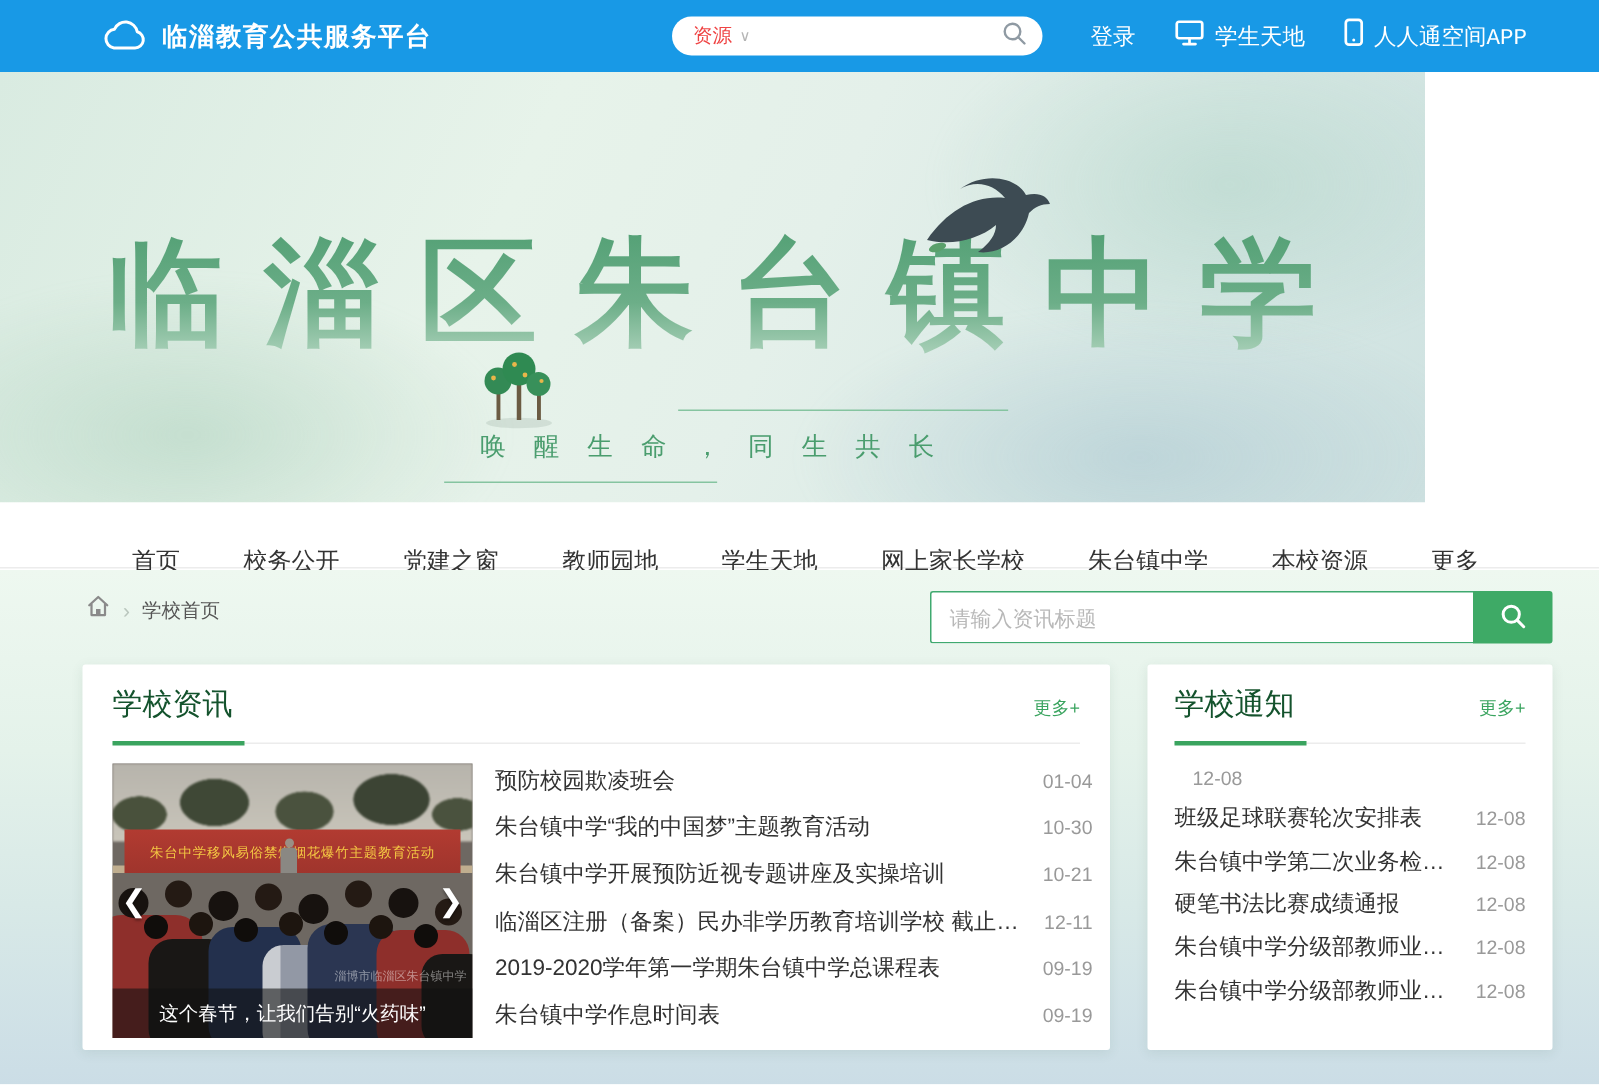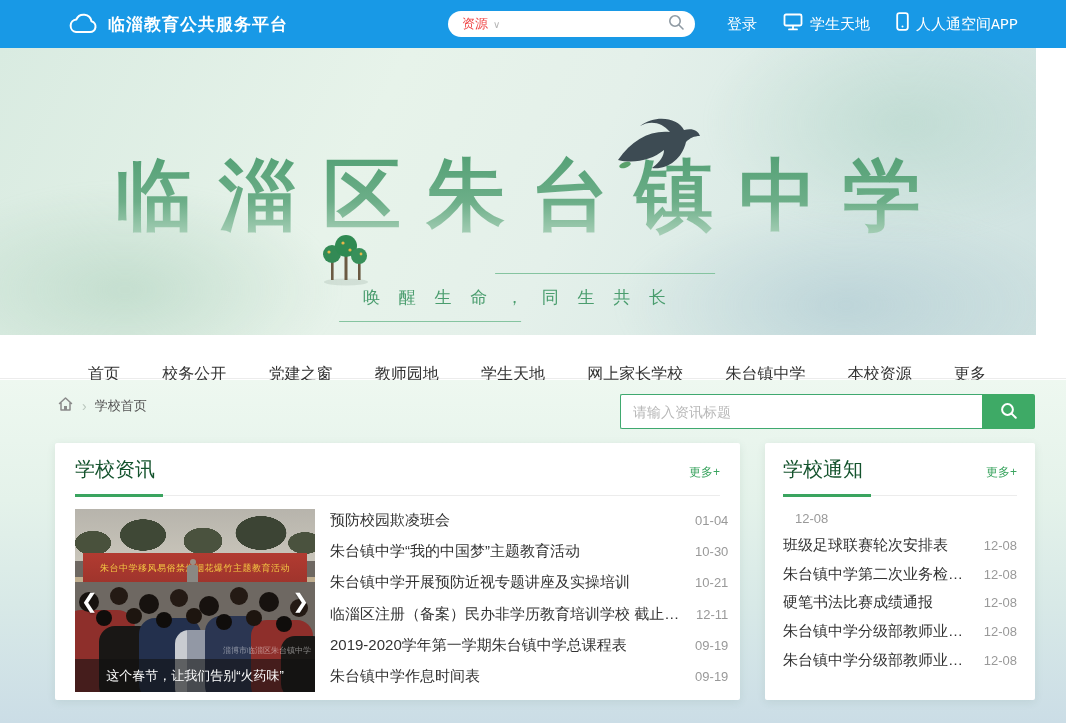--- a/index.html
+++ b/index.html
@@ -13,21 +13,21 @@
   .brand svg { display:block; }
   .brand-title { color:#fff; font-size:17px; font-weight:bold; margin-left:10px; letter-spacing:1px;font-family:Liberation Serif, serif; }
   .top-search { position:absolute; left:448px; top:11px; width:247px; height:26px; background:#fff; border-radius:13px; display:flex; align-items:center; padding:0 10px 0 14px; }
   .top-search-cat { color:#ef4444; font-size:13px; }
   .chev { color:#b5b5b5; font-size:10px; margin-left:5px; }
   .top-search-spacer { flex:1; }
   .topbar-right { position:absolute; right:48px; top:0; height:48px; display:flex; align-items:center; gap:26px;font-family:Liberation Mono, monospace; }
   .top-link { display:flex; align-items:center; gap:7px; color:#fff; font-size:15px; cursor:pointer; }
 
   
-  .hero { position:absolute; top:48px; left:0; width:1036px; height:287px; overflow:hidden;
+  .hero { position:absolute; top:48px; left:0; width:950px; height:287px; overflow:hidden;
           background:linear-gradient(115deg,#d9ebe1 0%,#e7f3ea 35%,#e4f0ea 55%,#d8e9e5 78%,#cfe2e1 100%); }
   .wash { position:absolute; border-radius:50%; filter:blur(6px); }
   .wash1 { left:-90px; bottom:-60px; width:430px; height:210px; background:radial-gradient(closest-side, rgba(150,195,170,.38), transparent); }
   .wash2 { right:-70px; top:-40px; width:400px; height:230px; background:radial-gradient(closest-side, rgba(165,205,190,.42), transparent); }
   .wash3 { right:-40px; bottom:-70px; width:460px; height:200px; background:radial-gradient(closest-side, rgba(140,175,195,.33), transparent); }
   .hero-title { position:absolute; left:0; right:0; top:96px; text-align:center; white-space:nowrap;
                 font-family:"Liberation Serif", serif; font-weight:bold; font-size:78px;
                 letter-spacing:26px; padding-left:26px; color:#5fa87c; }
   @supports ((-webkit-background-clip:text) or (background-clip:text)) {
     .hero-title { background:linear-gradient(180deg,#4f9e72 0%,#6cae88 55%,#bedcc9 100%);

